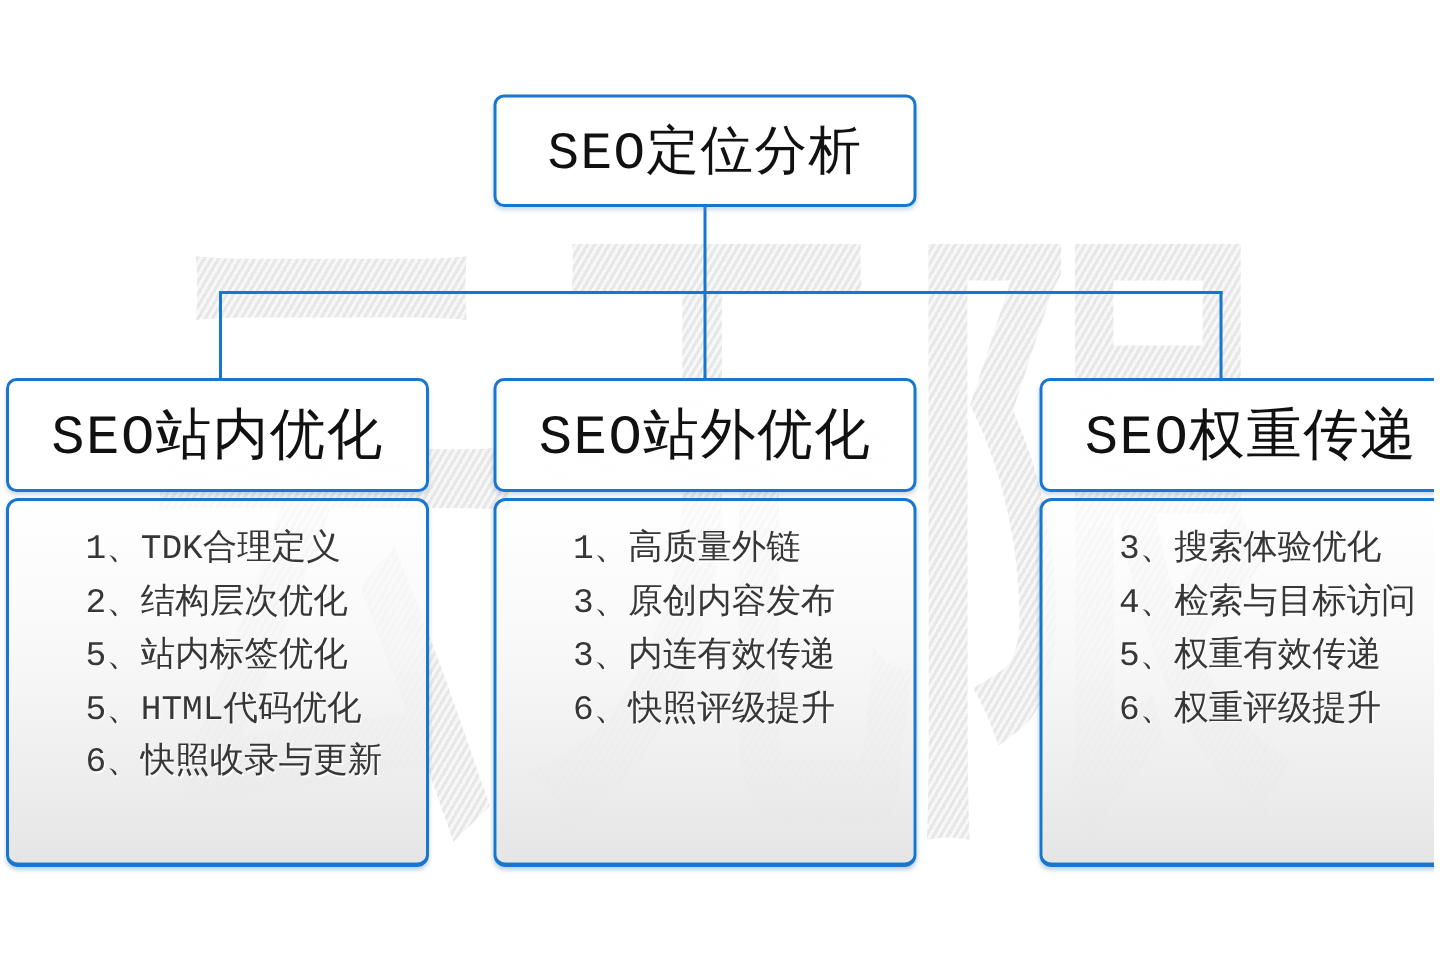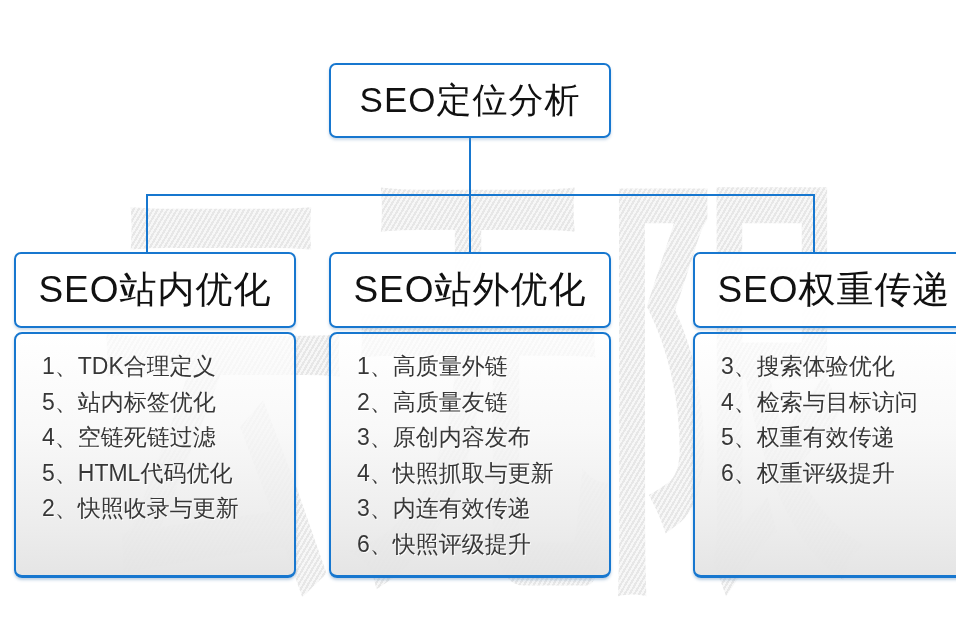--- a/index.html
+++ b/index.html
@@ -3,21 +3,21 @@
 <meta charset="utf-8">
 <style>
   :root{
     --line-blue:#1777cf;
     --text-dark:#373737;
     --watermark-gray:#ececec;
   }
   html,body{margin:0;padding:0;background:#fff;}
   .canvas{
     position:relative;width:956px;height:641px;overflow:hidden;background:#fff;
-    font-family:Liberation Sans, sans-serif;
+    font-family:Liberation Mono, monospace;
   }
   
   .watermark{
     position:absolute;left:0;top:140px;width:960px;height:480px;
     display:flex;align-items:center;justify-content:center;
     z-index:0;pointer-events:none;
   }
   .wm-text{
     font-size:300px;line-height:1;font-weight:bold;white-space:nowrap;
     transform:scale(0.85,1.45);transform-origin:center center;
@@ -46,29 +46,30 @@
   .node.header{top:252px;width:282px;height:76px;}
   .node-label{
     font-size:37px;color:#111;letter-spacing:1px;white-space:nowrap;
   }
   .node.root .node-label{font-size:35px;}
   .listbox{
     position:absolute;z-index:2;box-sizing:border-box;top:332px;width:282px;height:246px;
     border:2px solid var(--line-blue);border-bottom-width:3px;border-radius:8px;
     background:linear-gradient(180deg,rgba(255,255,255,0.72) 0%,rgba(247,247,247,0.82) 40%,rgba(235,235,235,0.93) 80%,rgba(228,228,228,0.96) 100%);
     box-shadow:0 2px 3px rgba(110,150,190,0.45);
+    padding-left:25px;
   }
   .listbox ul{
     list-style:none;margin:0;padding:15px 10px 0 26px;
   }
   .listbox li{
     font-size:23px;line-height:35.5px;color:var(--text-dark);white-space:nowrap;
     text-shadow:1px 1px 0 rgba(255,255,255,0.85);
   }
-  .col-left{left:14px;}
+  .col-left{left:4px;}
   .col-mid{left:329px;align-items:center;}
   .col-right{left:693px;}
 </style>
 </head>
 <body>
 
 <div class="canvas">
 
   <div class="watermark">
     <span class="wm-text">云无限</span>
@@ -82,36 +83,34 @@
   <div class="node root">
     <span class="node-label">SEO定位分析</span>
   </div>
 
   <div class="node header col-left">
     <span class="node-label">SEO站内优化</span>
   </div>
   <div class="listbox col-left">
     <ul>
       <li>1、TDK合理定义</li>
+      <li>2、结构层次优化</li>
       <li>5、站内标签优化</li>
-      <li>4、空链死链过滤</li>
       <li>5、HTML代码优化</li>
-      <li>2、快照收录与更新</li>
+      <li>6、快照收录与更新</li>
     </ul>
   </div>
 
   <div class="node header col-mid">
     <span class="node-label">SEO站外优化</span>
   </div>
   <div class="listbox col-mid">
     <ul>
       <li>1、高质量外链</li>
-      <li>2、高质量友链</li>
       <li>3、原创内容发布</li>
-      <li>4、快照抓取与更新</li>
       <li>3、内连有效传递</li>
       <li>6、快照评级提升</li>
     </ul>
   </div>
 
   <div class="node header col-right">
     <span class="node-label">SEO权重传递</span>
   </div>
   <div class="listbox col-right">
     <ul>

